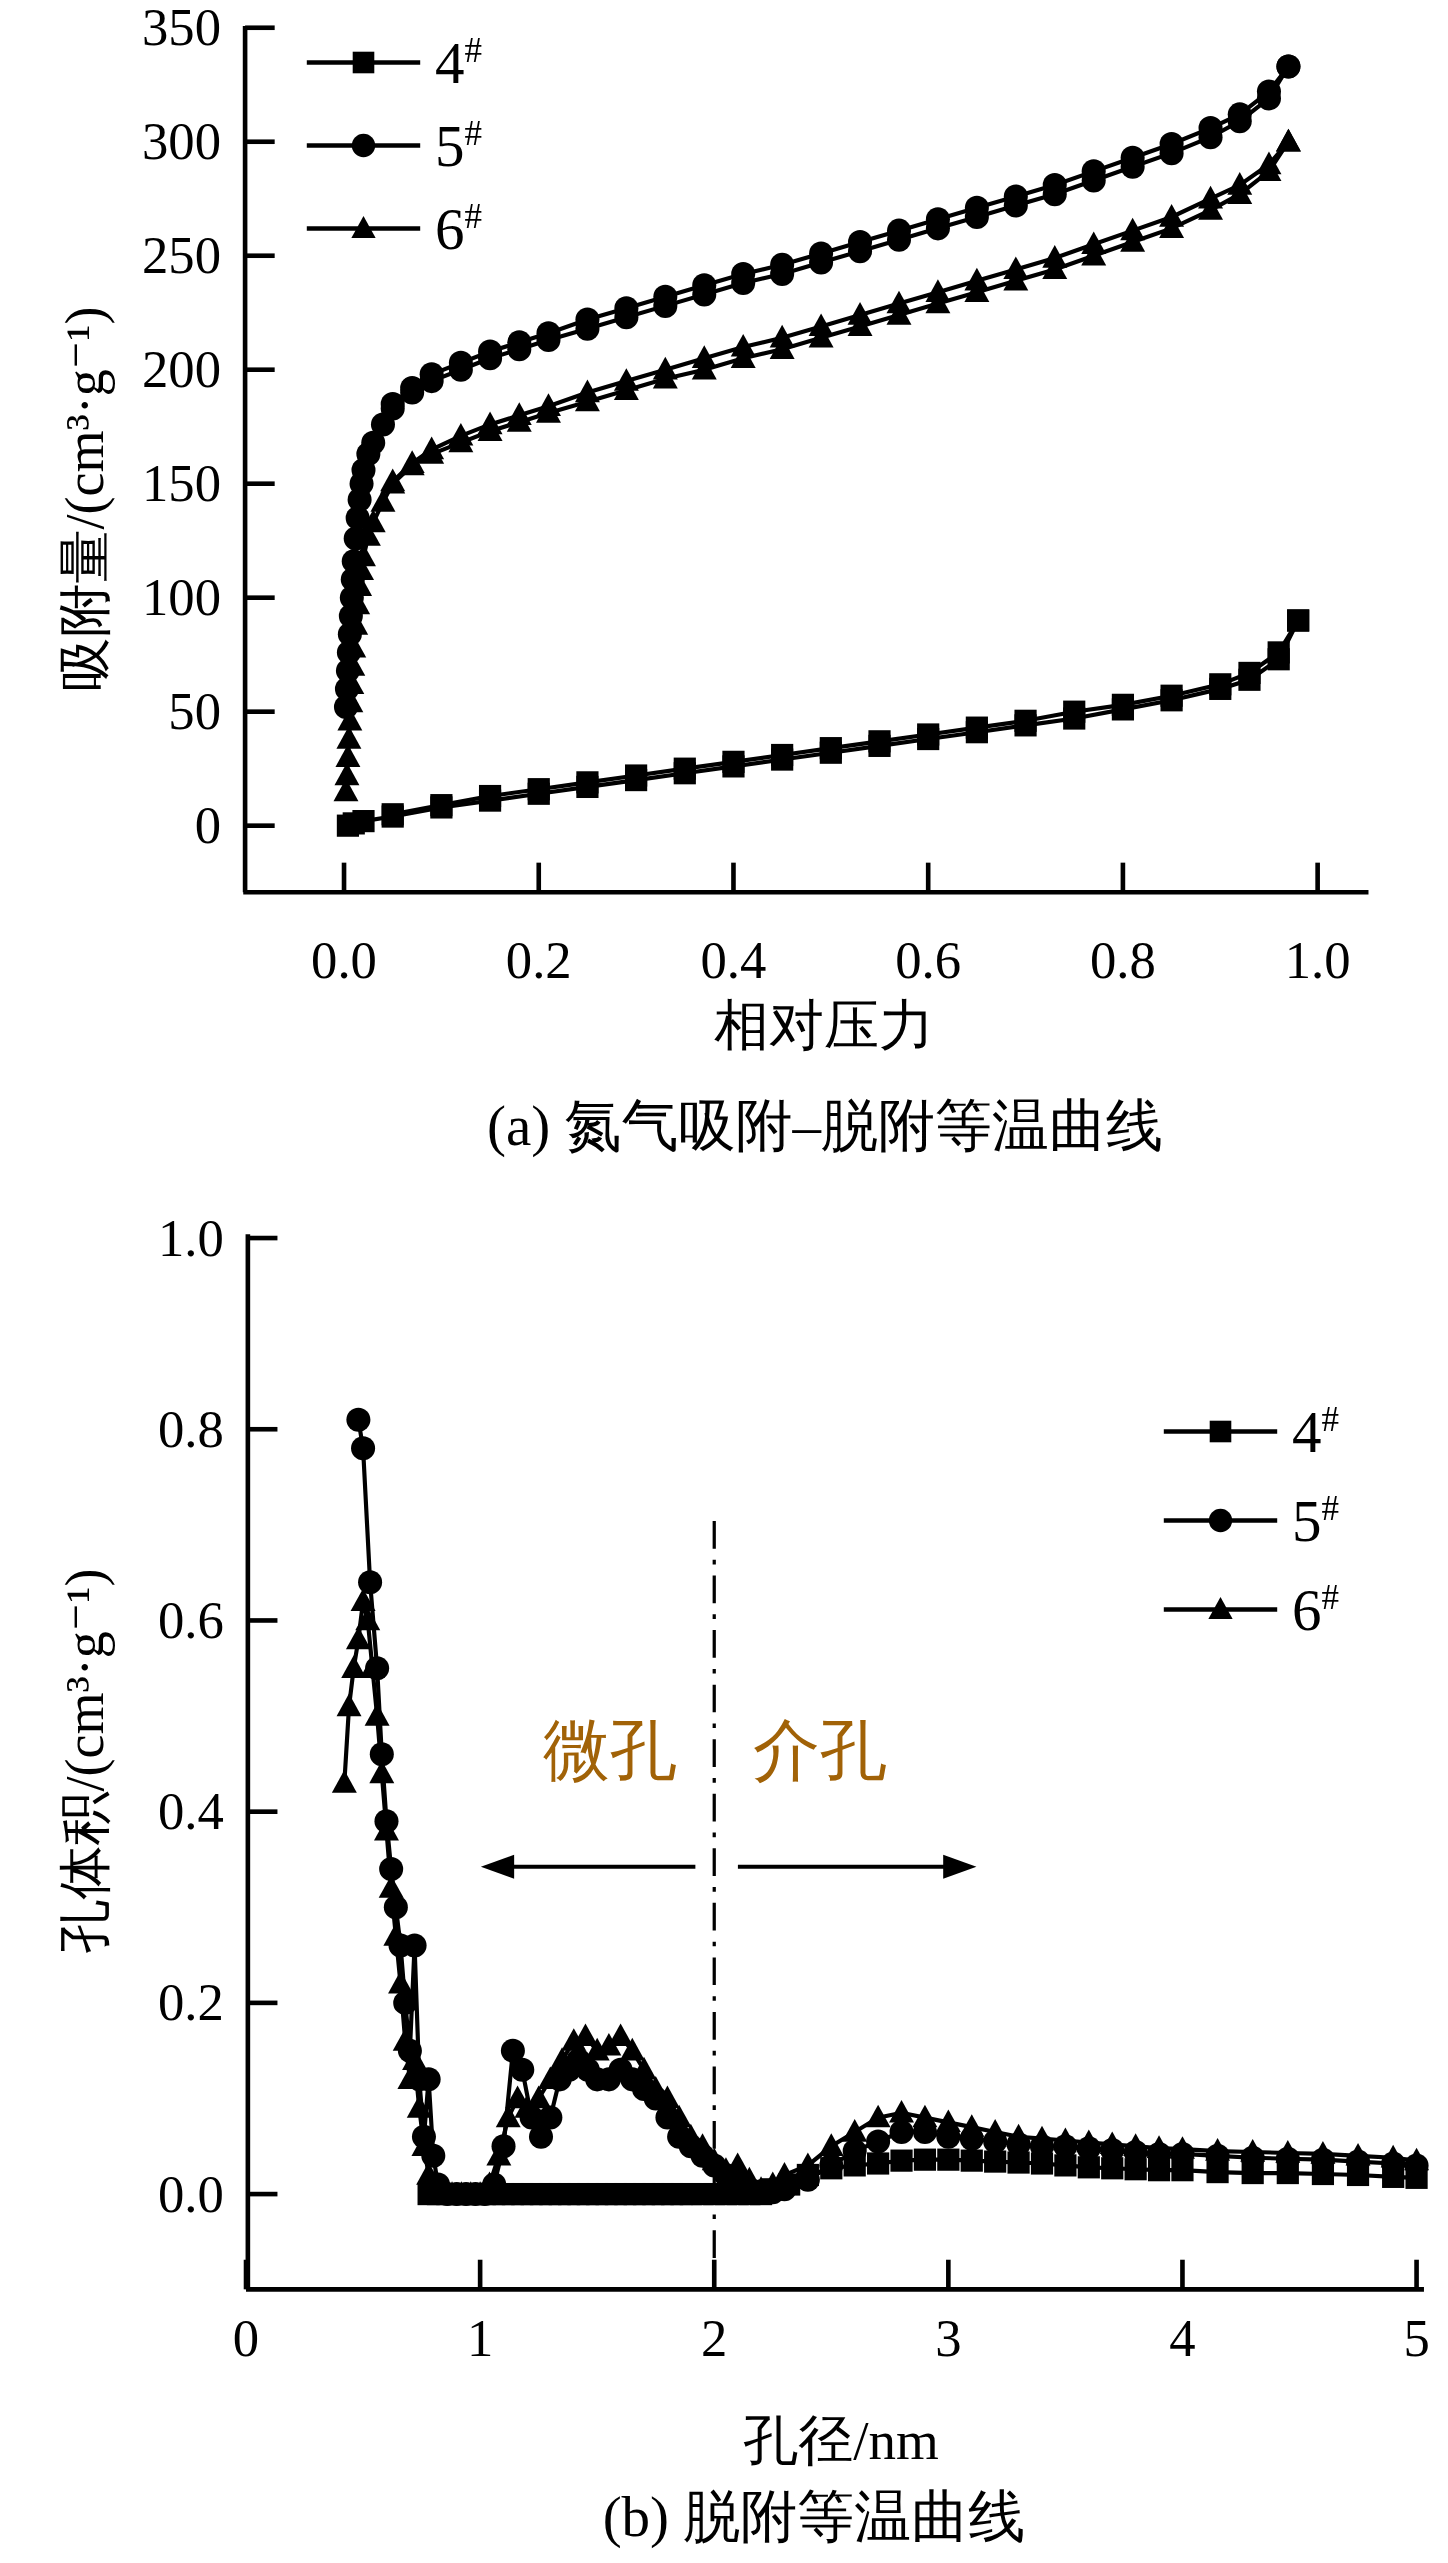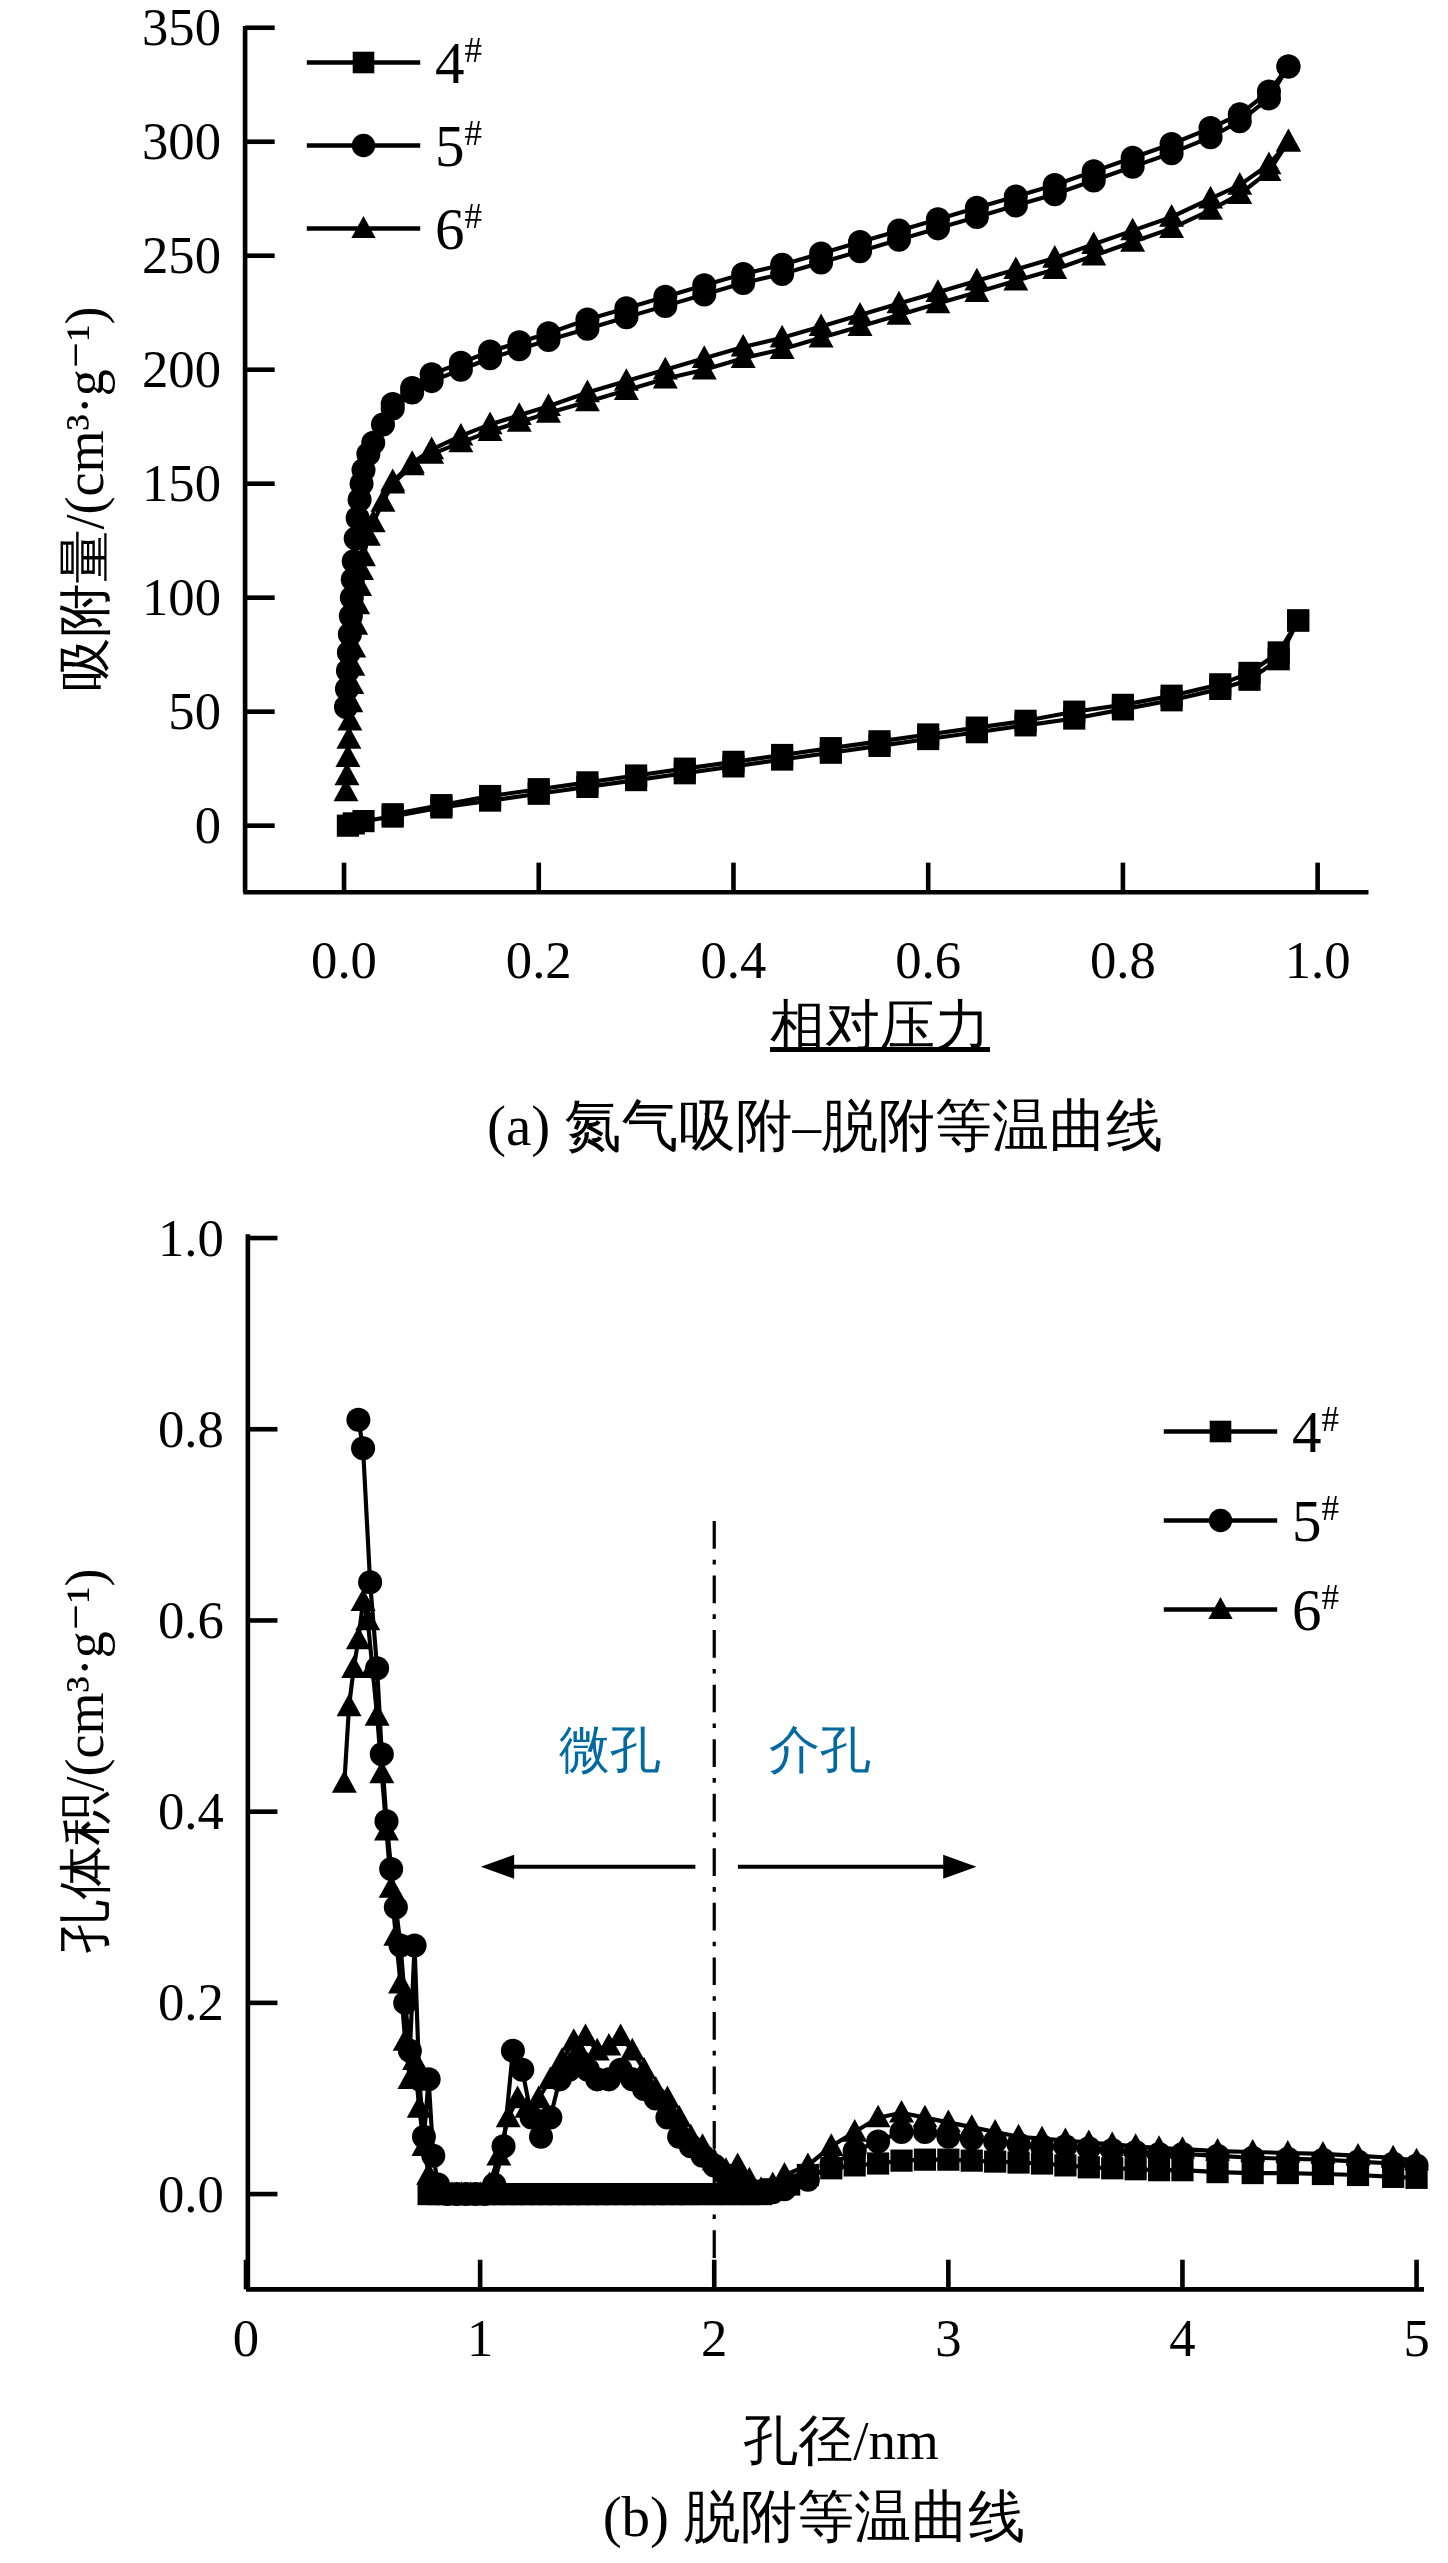--- a/index.html
+++ b/index.html
@@ -25,21 +25,21 @@
   }
   .legend{position:absolute;display:flex;flex-direction:column;}
   .legend-row{display:flex;align-items:center;gap:13px;}
   .legend-a .legend-row{height:83px;}
   .legend-b .legend-row{height:89px;}
   .legend-icon{width:117px;height:41px;flex:0 0 auto;}
   .legend-label{font-size:59px;line-height:1;color:#000;}
   .legend-label sup{font-size:35px;}
   .anno-label{
     position:absolute;transform:translate(-50%,-50%);
-    white-space:nowrap;font-size:51px;color:#0369a1;
+    white-space:nowrap;font-size:67px;color:#a16207;
   }
 </style>
 </head>
 <body>
 
 <div class="page">
 
   <svg id="canvas" viewBox="0 0 1567 2772" xmlns="http://www.w3.org/2000/svg">
       <g>
         <g stroke="#000" stroke-width="5">
@@ -533,21 +533,21 @@
           <polygon points="1392.74,2314.538 1406.24,2339.038 1379.24,2339.038"></polygon>
           <polygon points="1430.7199999999998,2315.572 1444.2199999999998,2340.072 1417.2199999999998,2340.072"></polygon>
           <polygon points="1468.7,2317.64 1482.2,2342.14 1455.2,2342.14"></polygon>
           <polygon points="1506.68,2319.708 1520.18,2344.208 1493.18,2344.208"></polygon>
           <polygon points="1532,2322.81 1545.5,2347.31 1518.5,2347.31"></polygon>
         </g>
       </g>
     </svg>
 
   <div class="vlabel" style="left:85px;top:499px;">吸附量/(cm³·g⁻¹)</div>
-  <div class="hlabel" style="left:880px;top:1026px;text-decoration:underline;">相对压力</div>
+  <div class="hlabel" style="left:824px;top:1026px;">相对压力</div>
   <div class="caption" style="left:814px;top:1126px;margin-left:11px;">(a) 氮气吸附–脱附等温曲线</div>
 
   <div class="legend legend-a" style="left:305px;top:21px;">
     <div class="legend-row">
       <svg class="legend-icon" viewBox="0 0 130 44">
           <line x1="2" y1="22" x2="128" y2="22" stroke="#000" stroke-width="5"></line>
           <g fill="#000">
             <rect x="53" y="10" width="24" height="24"></rect>
           </g>
         </svg>

